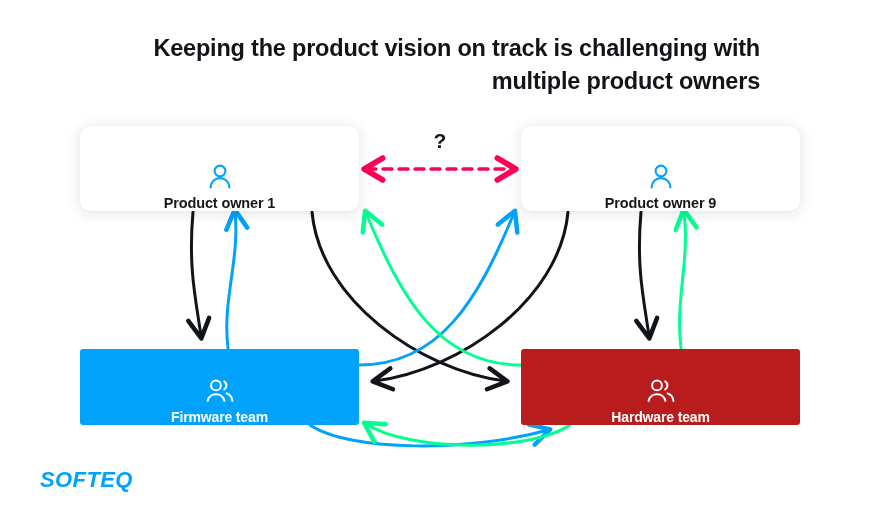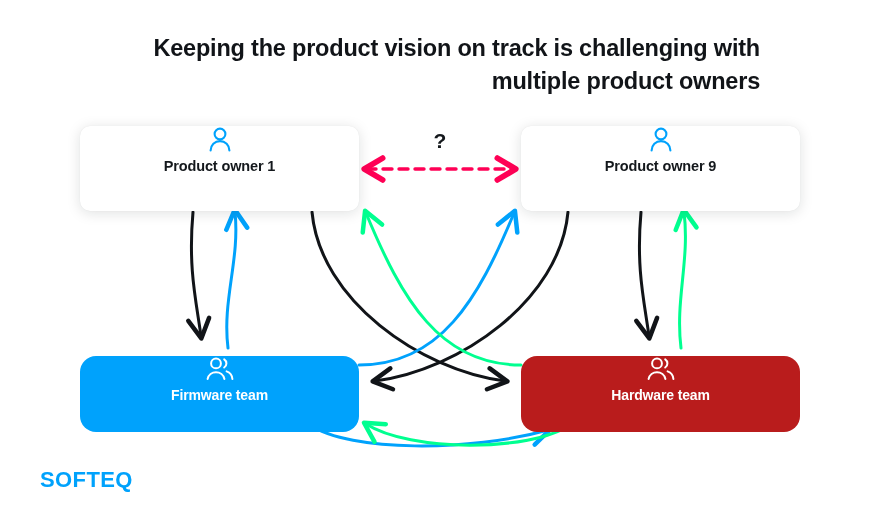--- a/index.html
+++ b/index.html
@@ -48,32 +48,31 @@
   }
 
   
   .node {
     position: absolute;
     box-sizing: border-box;
     border-radius: 10px;
     display: flex;
     flex-direction: column;
     align-items: center;
-    justify-content: flex-start;
+    justify-content: flex-end;
   }
 
   .node-owner {
     background: #ffffff;
     box-shadow: 0 2px 14px rgba(17, 20, 24, 0.13), 0 0 1px rgba(17,20,24,0.09);
     z-index: 3;
   }
   .node-team {
     z-index: 3;
-    border-radius: 16px;
-    margin-top: 7px;
+    border-radius: 3px;
   }
 
   .node-icon {
     display: block;
     line-height: 0;
     margin-bottom: 5px;
   }
 
   .node-label {
     font-size: 14.5px;
@@ -103,20 +102,21 @@
   }
   #qmark-wrap { top: 129px; }
 
   
   .logo {
     position: absolute;
     left: 40px;
     top: 469px;
     font-size: 22px;
     font-weight: bold;
+    font-style: italic;
     letter-spacing: 0.4px;
     color: #00A2FC;
     line-height: 1;
     z-index: 4;
   }
 </style>
 </head>
 <body>
 
 <div id="canvas">

